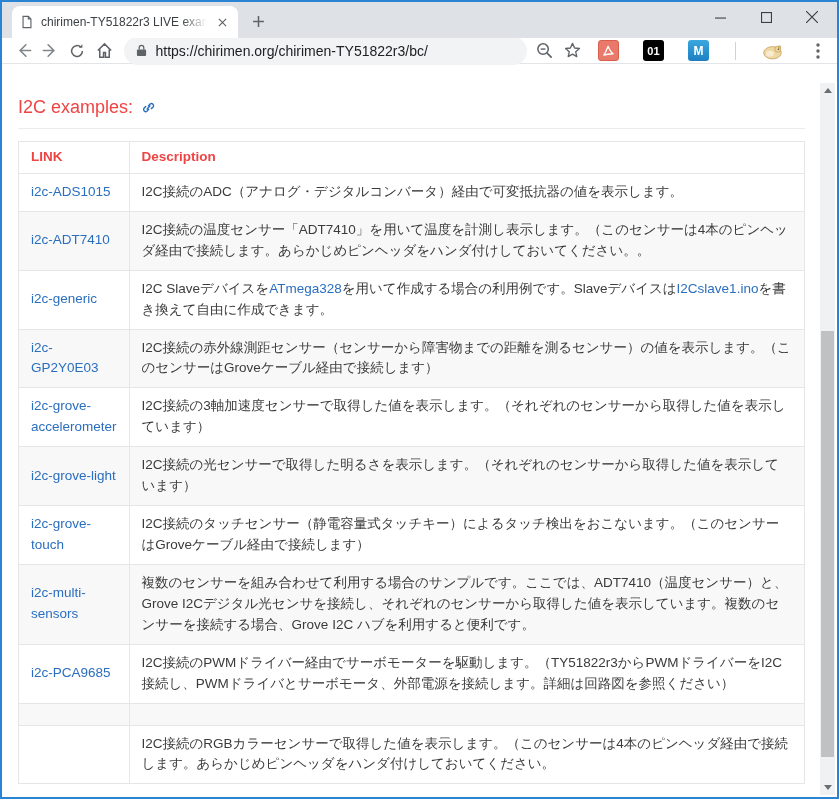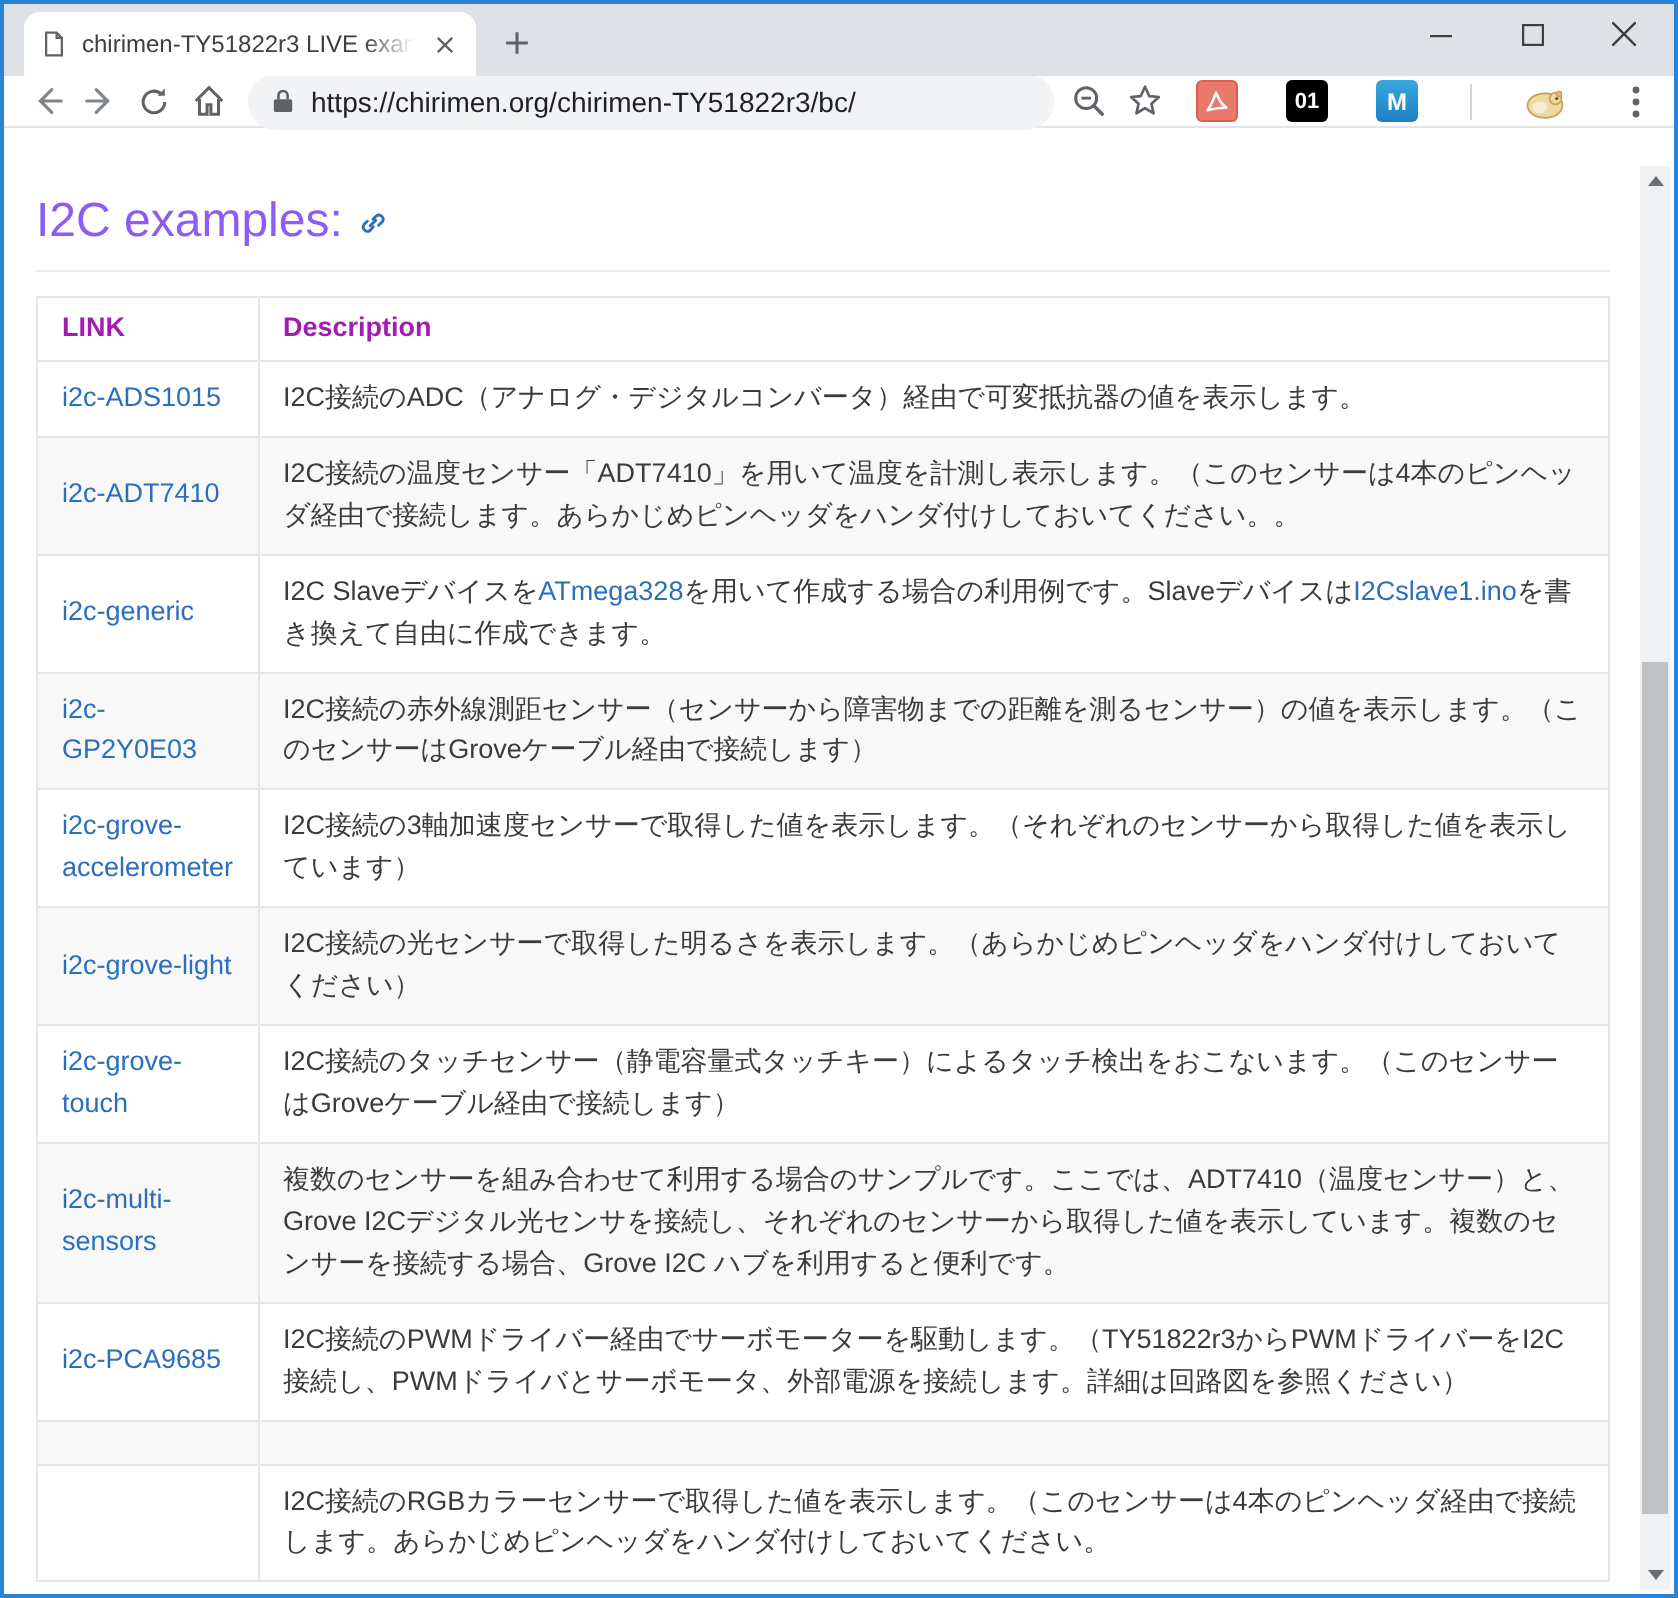--- a/index.html
+++ b/index.html
@@ -39,30 +39,30 @@
   .ext-pdf{background:#e9796a;border:1px solid #d95f4d;}
   .ext-01{background:#000;color:#fff;font-size:11px;font-weight:bold;letter-spacing:0;}
   .ext-m{background:linear-gradient(#3aa7de,#1d7fc2);color:#fff;font-size:12px;font-weight:bold;}
   .ext-sep{width:1px;height:18px;background:#d0d3d6;margin:0 2px;}
   
   .content{
     position:absolute;top:81px;left:2px;right:17px;bottom:2px;
     background:#fff;padding:12px 15px 0 14px;overflow:hidden;
   }
   .page-heading{
-    font-size:24px;font-weight:400;color:#8b5cf6;margin:0 0 0 0;padding:2px 0 10px 0;
+    font-size:18px;font-weight:400;color:#ef4444;margin:0 0 0 0;padding:2px 0 10px 0;
     border-bottom:1px solid #ececec;display:flex;align-items:center;gap:8px;
   }
   .heading-link{display:inline-flex;cursor:pointer;}
   table.examples{
     border-collapse:collapse;width:100%;margin-top:12px;
     font-size:13.5px;color:#3b3b3b;line-height:1.55;
   }
   table.examples th,table.examples td{border:1px solid #e6e6e6;padding:5px 12px;text-align:left;vertical-align:middle;}
-  table.examples th{font-weight:600;color:#a21caf;padding:5px 12px;}
+  table.examples th{font-weight:600;color:#ef4444;padding:5px 12px;}
   table.examples td{padding:8px 12px;margin-top:15px;}
   table.examples tbody tr:nth-child(even){background:#f8f8f8;}
   .cell-link{width:106px;}
   a.lnk{color:#2a6ebf;text-decoration:none;cursor:pointer;}
   .row-empty td{height:22px;padding:4px 12px;}
   
   .scrollbar{position:absolute;top:81px;right:2px;bottom:2px;width:15px;background:#f0f1f2;}
   .sb-btn{position:absolute;left:0;width:15px;height:15px;display:flex;align-items:center;justify-content:center;cursor:pointer;}
   .sb-up{top:0;}
   .sb-down{bottom:0;}
@@ -219,21 +219,21 @@
           <tr>
             <td class="cell-link"><a class="lnk" href="#">i2c-GP2Y0E03</a></td>
             <td>I2C接続の赤外線測距センサー（センサーから障害物までの距離を測るセンサー）の値を表示します。（このセンサーはGroveケーブル経由で接続します）</td>
           </tr>
           <tr>
             <td class="cell-link"><a class="lnk" href="#">i2c-grove-accelerometer</a></td>
             <td>I2C接続の3軸加速度センサーで取得した値を表示します。（それぞれのセンサーから取得した値を表示しています）</td>
           </tr>
           <tr>
             <td class="cell-link"><a class="lnk" href="#">i2c-grove-light</a></td>
-            <td>I2C接続の光センサーで取得した明るさを表示します。（あらかじめピンヘッダをハンダ付けしておいてください）</td>
+            <td>I2C接続の光センサーで取得した明るさを表示します。（それぞれのセンサーから取得した値を表示しています）</td>
           </tr>
           <tr>
             <td class="cell-link"><a class="lnk" href="#">i2c-grove-touch</a></td>
             <td>I2C接続のタッチセンサー（静電容量式タッチキー）によるタッチ検出をおこないます。（このセンサーはGroveケーブル経由で接続します）</td>
           </tr>
           <tr>
             <td class="cell-link"><a class="lnk" href="#">i2c-multi-sensors</a></td>
             <td>複数のセンサーを組み合わせて利用する場合のサンプルです。ここでは、ADT7410（温度センサー）と、Grove I2Cデジタル光センサを接続し、それぞれのセンサーから取得した値を表示しています。複数のセンサーを接続する場合、Grove I2C ハブを利用すると便利です。</td>
           </tr>
           <tr>

